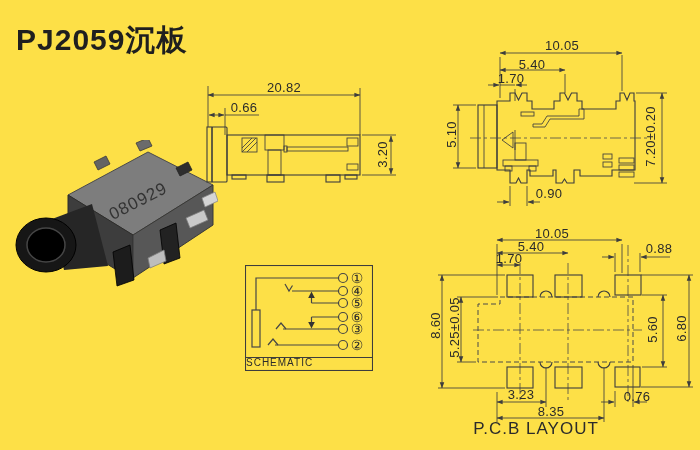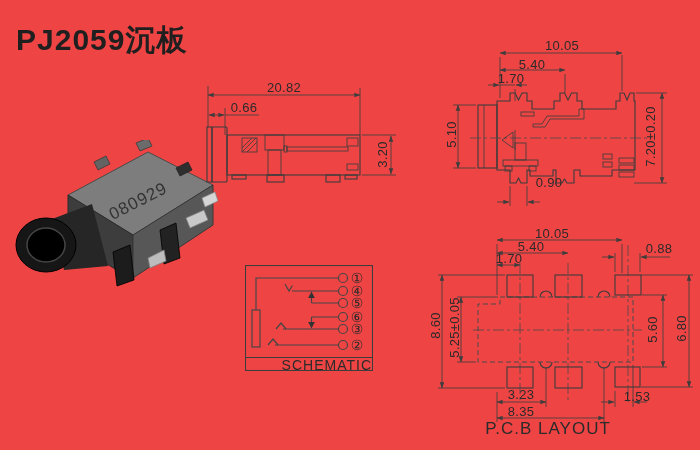--- a/index.html
+++ b/index.html
@@ -1,23 +1,23 @@
 <!DOCTYPE html>
 <html><head>
 <meta charset="utf-8">
 <style>
   html,body{margin:0;padding:0;background:#fff;}
-  #canvas{position:relative;width:700px;height:450px;background:#ef4444;overflow:hidden;
+  #canvas{position:relative;width:700px;height:450px;background:#fde047;overflow:hidden;
           font-family:"Liberation Sans",sans-serif;}
   #title{position:absolute;left:16px;top:20px;font-size:30px;font-weight:700;color:#1f1f1f;
          letter-spacing:1px;white-space:nowrap;}
   .dim{position:absolute;font-size:13px;color:#2b2b2b;text-align:center;letter-spacing:.3px;
        white-space:nowrap;line-height:15px;}
   .rot{transform:rotate(-90deg);transform-origin:center center;}
-  .lbl{position:absolute;font-size:14px;color:#2b2b2b;text-align:right;letter-spacing:1px;}
+  .lbl{position:absolute;font-size:10px;color:#2b2b2b;text-align:left;letter-spacing:1px;}
   .pcblbl{position:absolute;font-size:17px;color:#2b2b2b;text-align:center;letter-spacing:1px;}
   .pin{position:absolute;font-size:14px;color:#2b2b2b;text-align:center;}
   svg{position:absolute;}
   .ol{fill:none;stroke:#3d3d3d;stroke-width:1.1;}
   .dt{fill:none;stroke:#3d3d3d;stroke-width:.85;}
   .cl{fill:none;stroke:#4a4a4a;stroke-width:.8;stroke-dasharray:11 3 3 3;}
   .dsh{fill:none;stroke:#4a4a4a;stroke-width:1;stroke-dasharray:5 3;}
   .wr{fill:none;stroke:#464646;stroke-width:1.2;}
 </style>
 </head>
@@ -218,28 +218,28 @@
 
   <span class="dim" style="left:252px;top:80px;width:64px">20.82</span>
   <span class="dim" style="left:226px;top:100px;width:36px">0.66</span>
   <span class="dim rot" style="left:357px;top:147px;width:50px">3.20</span>
 
   <span class="dim" style="left:531px;top:38px;width:62px">10.05</span>
   <span class="dim" style="left:508px;top:57px;width:48px">5.40</span>
   <span class="dim" style="left:487px;top:71px;width:48px">1.70</span>
   <span class="dim rot" style="left:426px;top:127px;width:50px">5.10</span>
   <span class="dim rot" style="left:610px;top:129px;width:80px">7.20±0.20</span>
-  <span class="dim" style="left:527px;top:175px;width:44px">0.90</span>
+  <span class="dim" style="left:527px;top:186px;width:44px">0.90</span>
 
   <span class="dim" style="left:521px;top:226px;width:62px">10.05</span>
   <span class="dim" style="left:507px;top:239px;width:48px">5.40</span>
   <span class="dim" style="left:485px;top:251px;width:48px">1.70</span>
   <span class="dim" style="left:635px;top:241px;width:48px">0.88</span>
   <span class="dim rot" style="left:410px;top:318px;width:50px">8.60</span>
   <span class="dim rot" style="left:414px;top:320px;width:80px">5.25±0.05</span>
   <span class="dim rot" style="left:627px;top:322px;width:50px">5.60</span>
   <span class="dim rot" style="left:656px;top:321px;width:50px">6.80</span>
   <span class="dim" style="left:497px;top:387px;width:48px">3.23</span>
-  <span class="dim" style="left:497px;top:404px;width:48px">8.35</span>
-  <span class="dim" style="left:613px;top:389px;width:48px">1.53</span>
-  <span class="pcblbl" style="left:478px;top:419px;width:140px">P.C.B LAYOUT</span>
+  <span class="dim" style="left:527px;top:404px;width:48px">8.35</span>
+  <span class="dim" style="left:613px;top:389px;width:48px">0.76</span>
+  <span class="pcblbl" style="left:466px;top:419px;width:140px">P.C.B LAYOUT</span>
 
 </div>
 
 </body></html>

